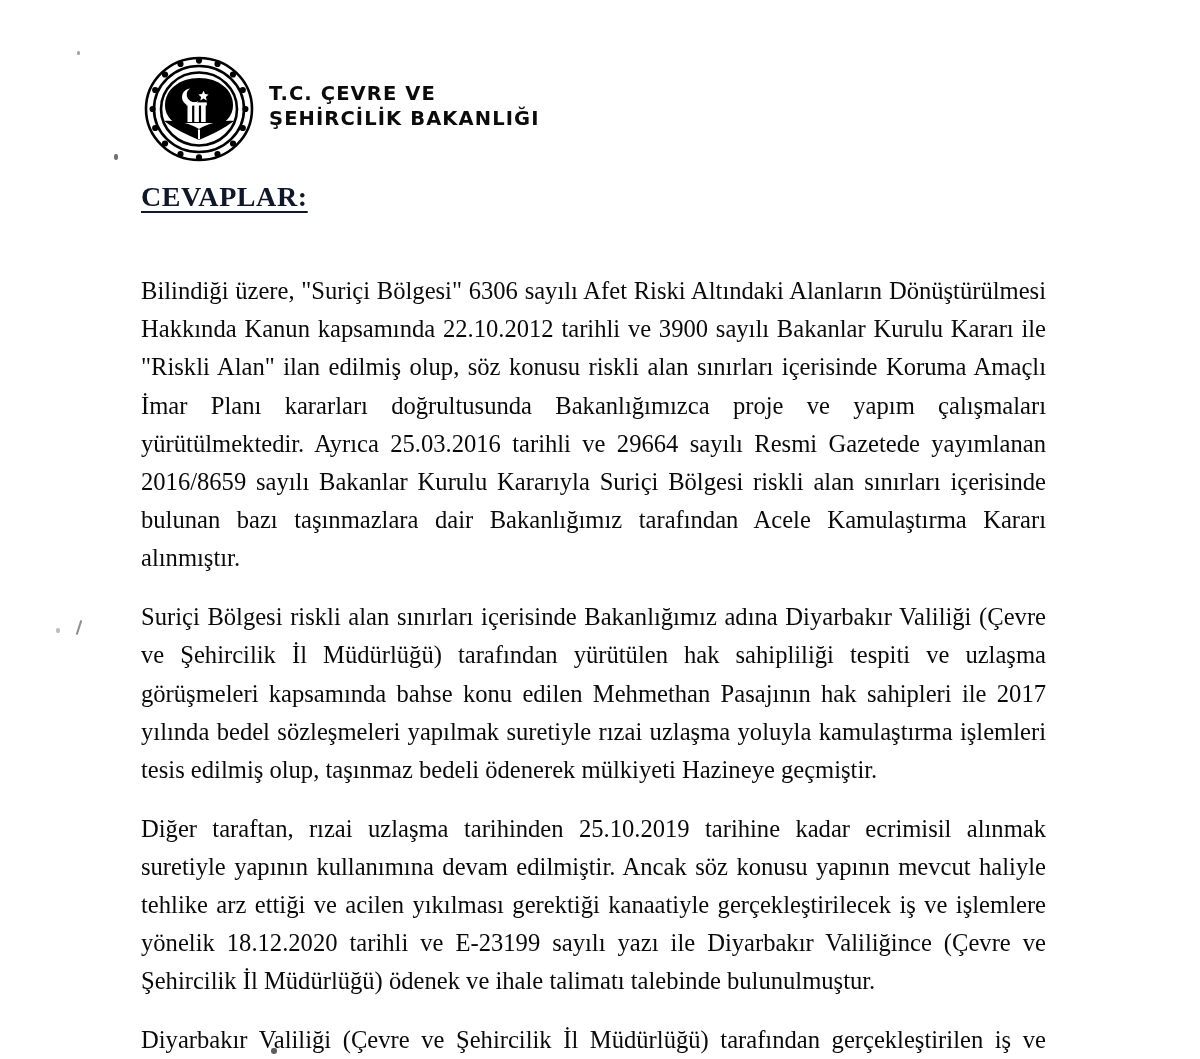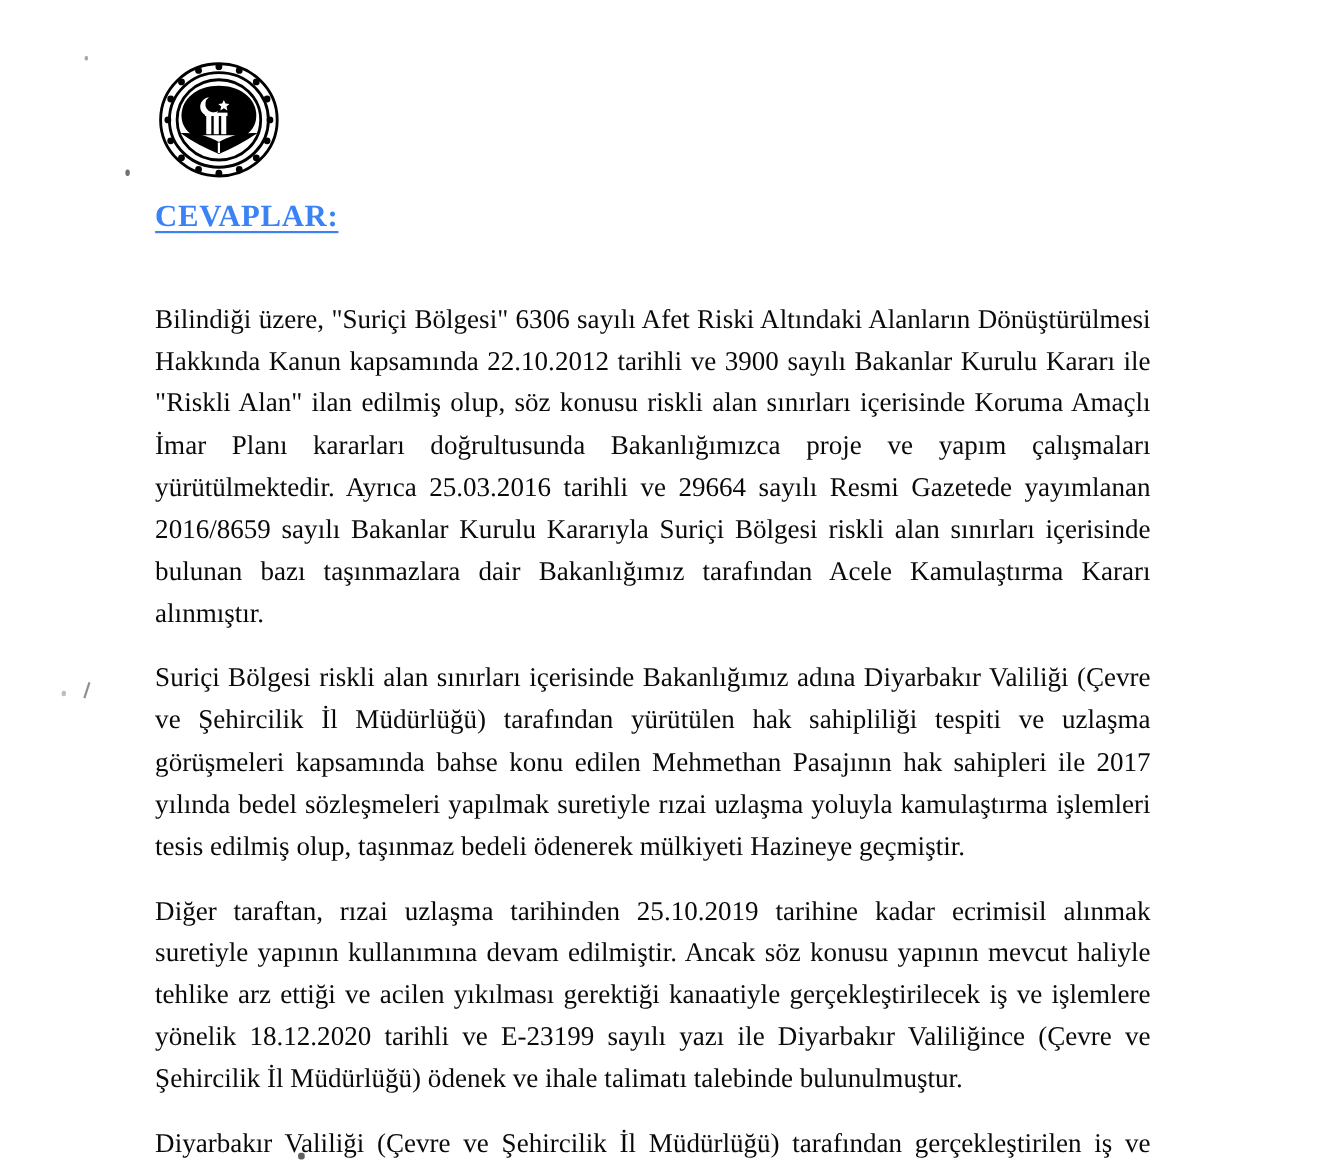--- a/index.html
+++ b/index.html
@@ -56,21 +56,21 @@
 
   
   .section-heading {
     position: absolute;
     left: 141px;
     top: 181px;
     font-family: "Liberation Serif", "DejaVu Serif", serif;
     font-weight: bold;
     font-size: 28px;
     letter-spacing: 0.6px;
-    color: #3b82f6;
+    color: #0f172a;
     text-decoration: underline;
     text-underline-offset: 5px;
     text-decoration-thickness: 2.4px;
   }
 
   
   .body-copy {
     position: absolute;
     left: 141px;
     top: 272px;
@@ -151,20 +151,24 @@
         <g fill="#fff">
           <rect x="44.5" y="50" width="4.6" height="17"></rect>
           <rect x="51.3" y="50" width="4.6" height="17"></rect>
           <rect x="58.1" y="50" width="4.6" height="17"></rect>
           <rect x="43.4" y="47.4" width="20.4" height="3.1"></rect>
         </g>
         <path d="M21 66 C33 65 46 68 56 74 C66 68 79 65 91 66 C80 74 68 80 56 85 C44 80 32 74 21 66 Z" fill="#000"></path>
         <path d="M56 74.6 L56 84.2" stroke="#fff" stroke-width="2"></path>
       </svg>
     </span>
+    <div class="letterhead-text">
+      <span class="lh-line">T.C. ÇEVRE VE</span>
+      <span class="lh-line">ŞEHİRCİLİK BAKANLIĞI</span>
+    </div>
   </div>
 
   <div class="section-heading">CEVAPLAR:</div>
 
   <div class="body-copy">
     <p class="paragraph">Bilindiği üzere, "Suriçi Bölgesi" 6306 sayılı Afet Riski Altındaki Alanların Dönüştürülmesi Hakkında Kanun kapsamında 22.10.2012 tarihli ve 3900 sayılı Bakanlar Kurulu Kararı ile "Riskli Alan" ilan edilmiş olup, söz konusu riskli alan sınırları içerisinde Koruma Amaçlı İmar Planı kararları doğrultusunda Bakanlığımızca proje ve yapım çalışmaları yürütülmektedir. Ayrıca 25.03.2016 tarihli ve 29664 sayılı Resmi Gazetede yayımlanan 2016/8659 sayılı Bakanlar Kurulu Kararıyla Suriçi Bölgesi riskli alan sınırları içerisinde bulunan bazı taşınmazlara dair Bakanlığımız tarafından Acele Kamulaştırma Kararı alınmıştır.</p>
     <p class="paragraph">Suriçi Bölgesi riskli alan sınırları içerisinde Bakanlığımız adına Diyarbakır Valiliği (Çevre ve Şehircilik İl Müdürlüğü) tarafından yürütülen hak sahipliliği tespiti ve uzlaşma görüşmeleri kapsamında bahse konu edilen Mehmethan Pasajının hak sahipleri ile 2017 yılında bedel sözleşmeleri yapılmak suretiyle rızai uzlaşma yoluyla kamulaştırma işlemleri tesis edilmiş olup, taşınmaz bedeli ödenerek mülkiyeti Hazineye geçmiştir.</p>
     <p class="paragraph">Diğer taraftan, rızai uzlaşma tarihinden 25.10.2019 tarihine kadar ecrimisil alınmak suretiyle yapının kullanımına devam edilmiştir. Ancak söz konusu yapının mevcut haliyle tehlike arz ettiği ve acilen yıkılması gerektiği kanaatiyle gerçekleştirilecek iş ve işlemlere yönelik 18.12.2020 tarihli ve E-23199 sayılı yazı ile Diyarbakır Valiliğince (Çevre ve Şehircilik İl Müdürlüğü) ödenek ve ihale talimatı talebinde bulunulmuştur.</p>
     <p class="paragraph last-flush">Diyarbakır Valiliği (Çevre ve Şehircilik İl Müdürlüğü) tarafından gerçekleştirilen iş ve işlemler kapsamında 18.12.2020 tarihinde söz konusu Mehmethan Pasajının boşaltılması için 15 gün süre verilmiş, 12.01.2021 tarihinde yıkım işine ait sözleşme imzalanmış ve 18.01.2021 tarihinde ise yer teslimi yapılmıştır. Yapının boşaltılmasına müteakip yıkımına başlanılacaktır.</p>
   </div>

